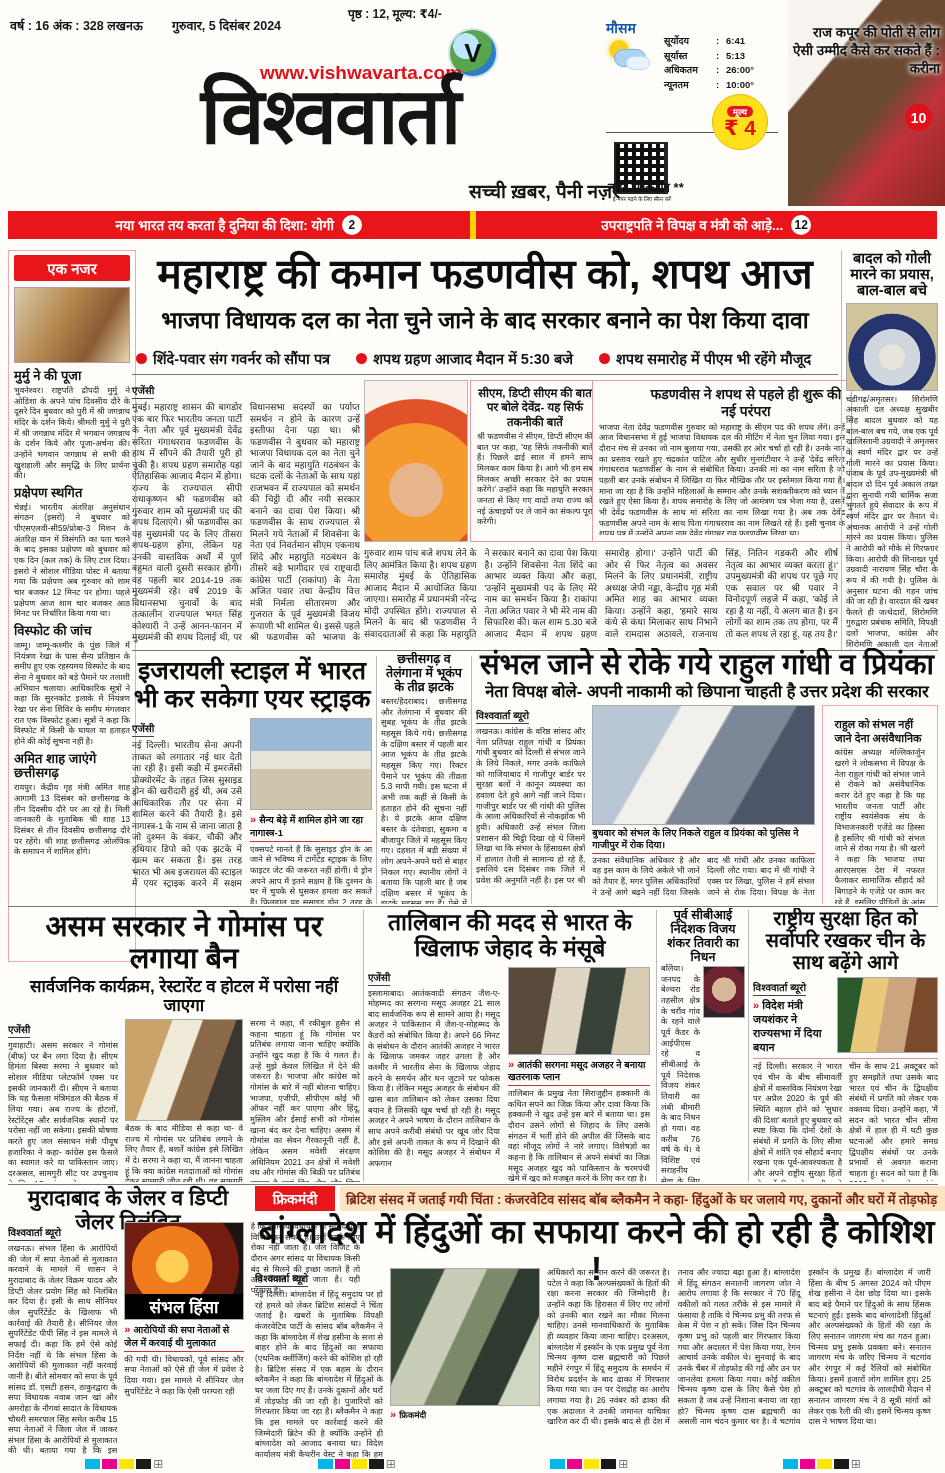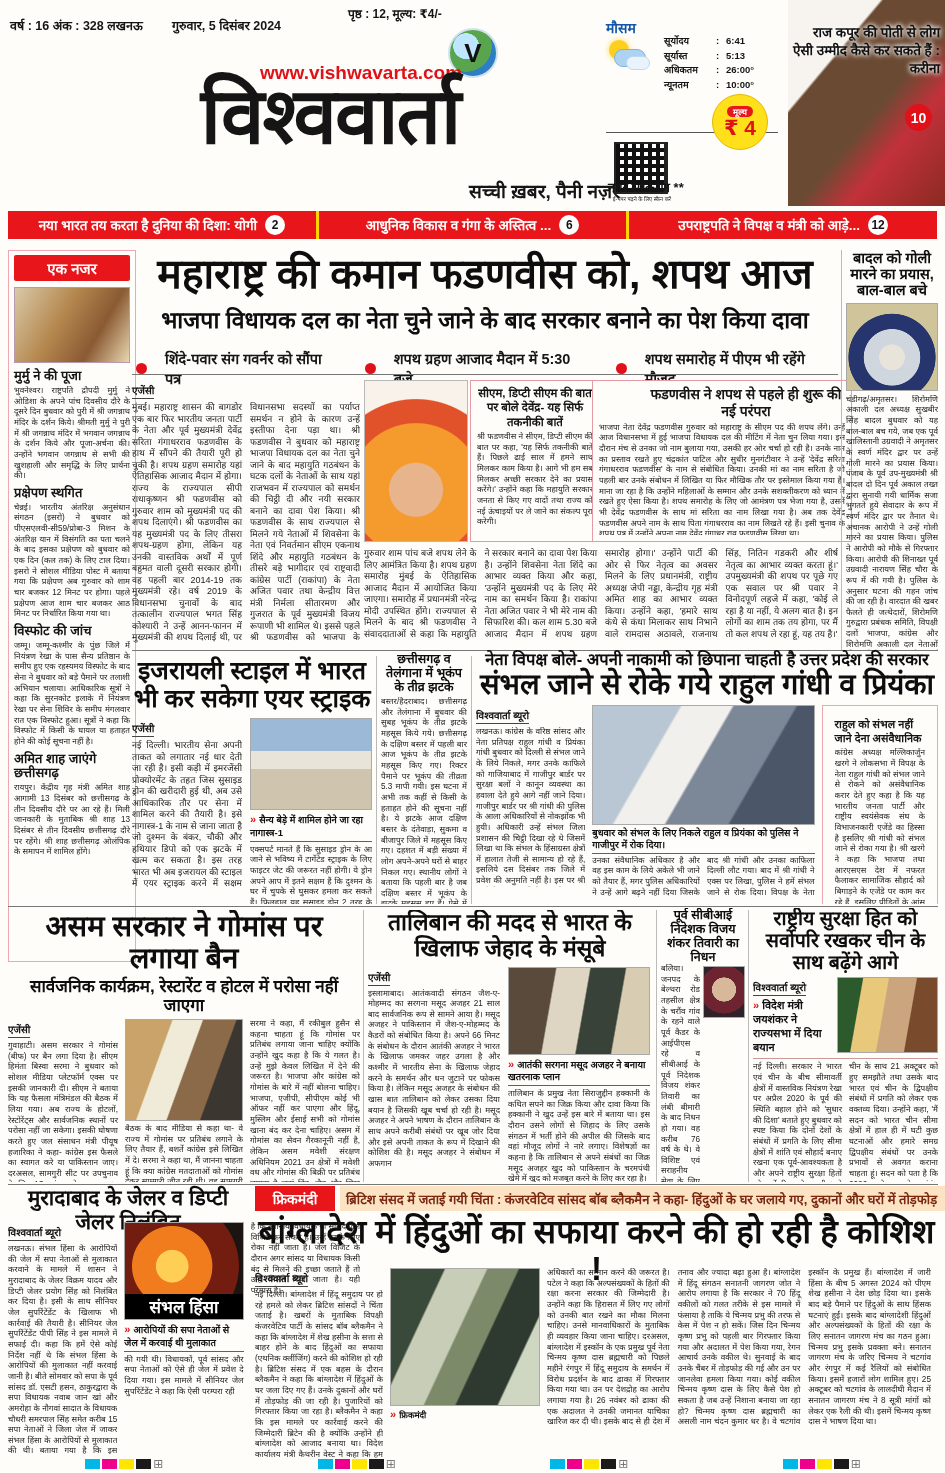--- a/index.html
+++ b/index.html
@@ -37,21 +37,21 @@
          display:flex;flex-direction:column;align-items:center;justify-content:center;}
   .price-label{background:#e8151a;color:#fff;font-size:8.5px;font-weight:bold;padding:0 6px;border-radius:6px;}
   .price-val{color:#e01118;font-size:21px;font-weight:bold;line-height:1;}
   
   .sun{position:absolute;left:3px;top:4px;width:20px;height:20px;border-radius:50%;background:#ffcf1d;box-shadow:0 0 6px #ffd94d;}
   .cloud{position:absolute;left:8px;top:13px;width:30px;height:16px;border-radius:10px;background:#aed3f2;border:1px solid #7fb4de;}
   .cloud2{position:absolute;left:20px;top:20px;width:22px;height:12px;border-radius:8px;background:#e8f3fb;border:1px solid #bcd9ee;}
   .boxed{border:1.5px solid #e59aa4;padding:5px 6px;overflow:hidden;background:#fffdfa;}
   .dotrow{display:flex;align-items:center;gap:26px;font-weight:bold;font-size:14.5px;}
   .dot{width:11px;height:11px;border-radius:50%;background:#e01118;flex:none;margin-right:6px;}
-  .dotitem{display:flex;align-items:center;gap:12px;}
+  .dotitem{display:flex;align-items:center;}
   
   .cmyk{display:flex;gap:2px;align-items:center;}
   .cmyk i{display:block;width:15px;height:10px;}
   .reg{color:#777;font-size:12px;line-height:10px;}
   .label-black{background:#000;color:#fff;font-weight:bold;text-align:center;}
 </style>
 </head>
 <body>
 
 <div class="page">
@@ -117,24 +117,20 @@
        background:linear-gradient(130deg,#f7f3ee 0 28%,#6b4a33 29% 55%,#c2313a 70%,#8a2a22 100%);"></div>
   <div class="abs" style="left:790px;top:24px;width:150px;text-align:right;font-size:13.5px;font-weight:bold;line-height:1.35;color:#101010;text-shadow:0 0 4px #fff,0 0 6px #fff;">राज कपूर की पोती से लोग ऐसी उम्मीद कैसे कर सकते हैं : करीना</div>
   <div class="abs" style="left:905px;top:104px;width:27px;height:27px;border-radius:50%;background:#e01118;color:#fff;font-weight:bold;font-size:14px;display:flex;align-items:center;justify-content:center;">10</div>
 
   <div class="abs nav" style="left:8px;top:211px;width:929px;height:28px;">
     <div class="nav-item">
       <span>नया भारत तय करता है दुनिया की दिशा: योगी</span>
       <span class="pgcircle">2</span>
     </div>
     <div class="nav-sep"></div>
-    <div class="nav-item">
-      <span>आधुनिक विकास व गंगा के अस्तित्व ...</span>
-      <span class="pgcircle">6</span>
-    </div>
     <div class="nav-sep"></div>
     <div class="nav-item">
       <span>उपराष्ट्रपति ने विपक्ष व मंत्री को आड़े...</span>
       <span class="pgcircle">12</span>
     </div>
   </div>
 
   <div class="abs pinkbox" style="left:8px;top:250px;width:116px;height:702px;padding:4px 5px;overflow:hidden;">
     <div class="redbox" style="text-align:center;font-weight:bold;font-size:15px;padding:3px 8px;border-radius:2px;">एक नजर</div>
     <div style="margin:6px 0;height:74px;border:1px solid #b9a;background:linear-gradient(120deg,#d9c9a8,#b5884f 40%,#8a5a33 70%,#e8d7b0);"></div>
@@ -214,22 +210,22 @@
   </div>
 
   <div class="vline" style="left:376px;top:656px;height:248px;"></div>
   <div class="abs" style="left:381px;top:652px;width:86px;height:252px;overflow:hidden;">
     <div class="headline" style="font-size:12.5px;text-align:center;">छत्तीसगढ़ व तेलंगाना में भूकंप के तीव्र झटके</div>
     <div class="body-sm" style="height:212px;margin-top:3px;">बस्तर/हैदराबाद। छत्तीसगढ़ और तेलंगाना में बुधवार की सुबह भूकंप के तीव्र झटके महसूस किये गये। छत्तीसगढ़ के दक्षिण बस्तर में पहली बार आज भूकंप के तीव्र झटके महसूस किए गए। रिक्टर पैमाने पर भूकंप की तीव्रता 5.3 मापी गयी। इस घटना में अभी तक कहीं से किसी के हताहत होने की सूचना नहीं है। ये झटके आज दक्षिण बस्तर के दंतेवाड़ा, सुकमा व बीजापुर जिले में महसूस किए गए। दहशत में बड़ी संख्या में लोग अपने-अपने घरों से बाहर निकल गए। स्थानीय लोगों ने बताया कि पहली बार है जब दक्षिण बस्तर में भूकंप के झटके महसूस हुए हैं। ऐसे में यहां के लोगों में दहशत का माहौल है। पहले तो लोग समझ नहीं पाए लेकिन बाद में जब समझ आया कि भूकंप आया है तो लोग दहशत में आ गए और अपने घरों से बाहर निकल गए।</div>
   </div>
 
   <div class="vline" style="left:471px;top:656px;height:248px;"></div>
   <div class="abs" style="left:476px;top:648px;width:462px;height:256px;overflow:hidden;">
+    <div class="headline" style="font-size:29px;text-align:center;">संभल जाने से रोके गये राहुल गांधी व प्रियंका</div>
     <div class="headline" style="font-size:16.5px;text-align:center;margin-top:2px;">नेता विपक्ष बोले- अपनी नाकामी को छिपाना चाहती है उत्तर प्रदेश की सरकार</div>
-    <div class="headline" style="font-size:29px;text-align:center;">संभल जाने से रोके गये राहुल गांधी व प्रियंका</div>
     <div style="display:flex;gap:7px;margin-top:4px;">
       <div style="width:116px;">
         <span class="byline">विश्ववार्ता ब्यूरो</span>
         <div class="body-sm" style="height:160px;">लखनऊ। कांग्रेस के वरिष्ठ सांसद और नेता प्रतिपक्ष राहुल गांधी व प्रियंका गांधी बुधवार को दिल्ली से संभल जाने के लिये निकले, मगर उनके काफिले को गाजियाबाद में गाजीपुर बार्डर पर सुरक्षा बलों ने कानून व्यवस्था का हवाला देते हुये आगे नहीं जाने दिया। गाजीपुर बार्डर पर श्री गांधी की पुलिस के आला अधिकारियों से नोकझोंक भी हुयी। अधिकारी उन्हें संभल जिला प्रशासन की चिट्ठी दिखा रहे थे जिसमें लिखा था कि संभल के हिंसाग्रस्त क्षेत्रों में हालात तेजी से सामान्य हो रहे हैं, इसलिये दस दिसंबर तक जिले में प्रवेश की अनुमति नहीं है। इस पर श्री गांधी ने सुरक्षा बलों से कहा कि संभल हिंसा में मारे गये मृतकों के परिजनों से मिलना</div>
       </div>
       <div style="width:236px;">
         <div style="height:118px;border:1px solid #aaa;background:linear-gradient(120deg,#b9c6d4 0 30%,#f2f0ec 31% 48%,#7c8898 49% 70%,#4b5668 71%);"></div>
         <div class="cap" style="border-bottom:1px solid #c33;padding:2px 0;">बुधवार को संभल के लिए निकले राहुल व प्रियंका को पुलिस ने गाजीपुर में रोक दिया।</div>
         <div class="body-sm" style="height:50px;column-count:2;column-gap:7px;margin-top:2px;">उनका संवैधानिक अधिकार है और वह इस काम के लिये अकेले भी जाने को तैयार हैं, मगर पुलिस अधिकारियों ने उन्हें आगे बढ़ने नहीं दिया जिसके बाद श्री गांधी और उनका काफिला दिल्ली लौट गया। बाद में श्री गांधी ने एक्स पर लिखा, पुलिस ने हमें संभल जाने से रोक दिया। विपक्ष के नेता होने के नाते यह मेरा अधिकार और कर्तव्य है कि मैं वहां जाऊं। फिर भी मुझे रोका गया। मैं अकेला जाने को भी तैयार हूं, लेकिन ये इसके लिए भी नहीं माने।</div>
       </div>

